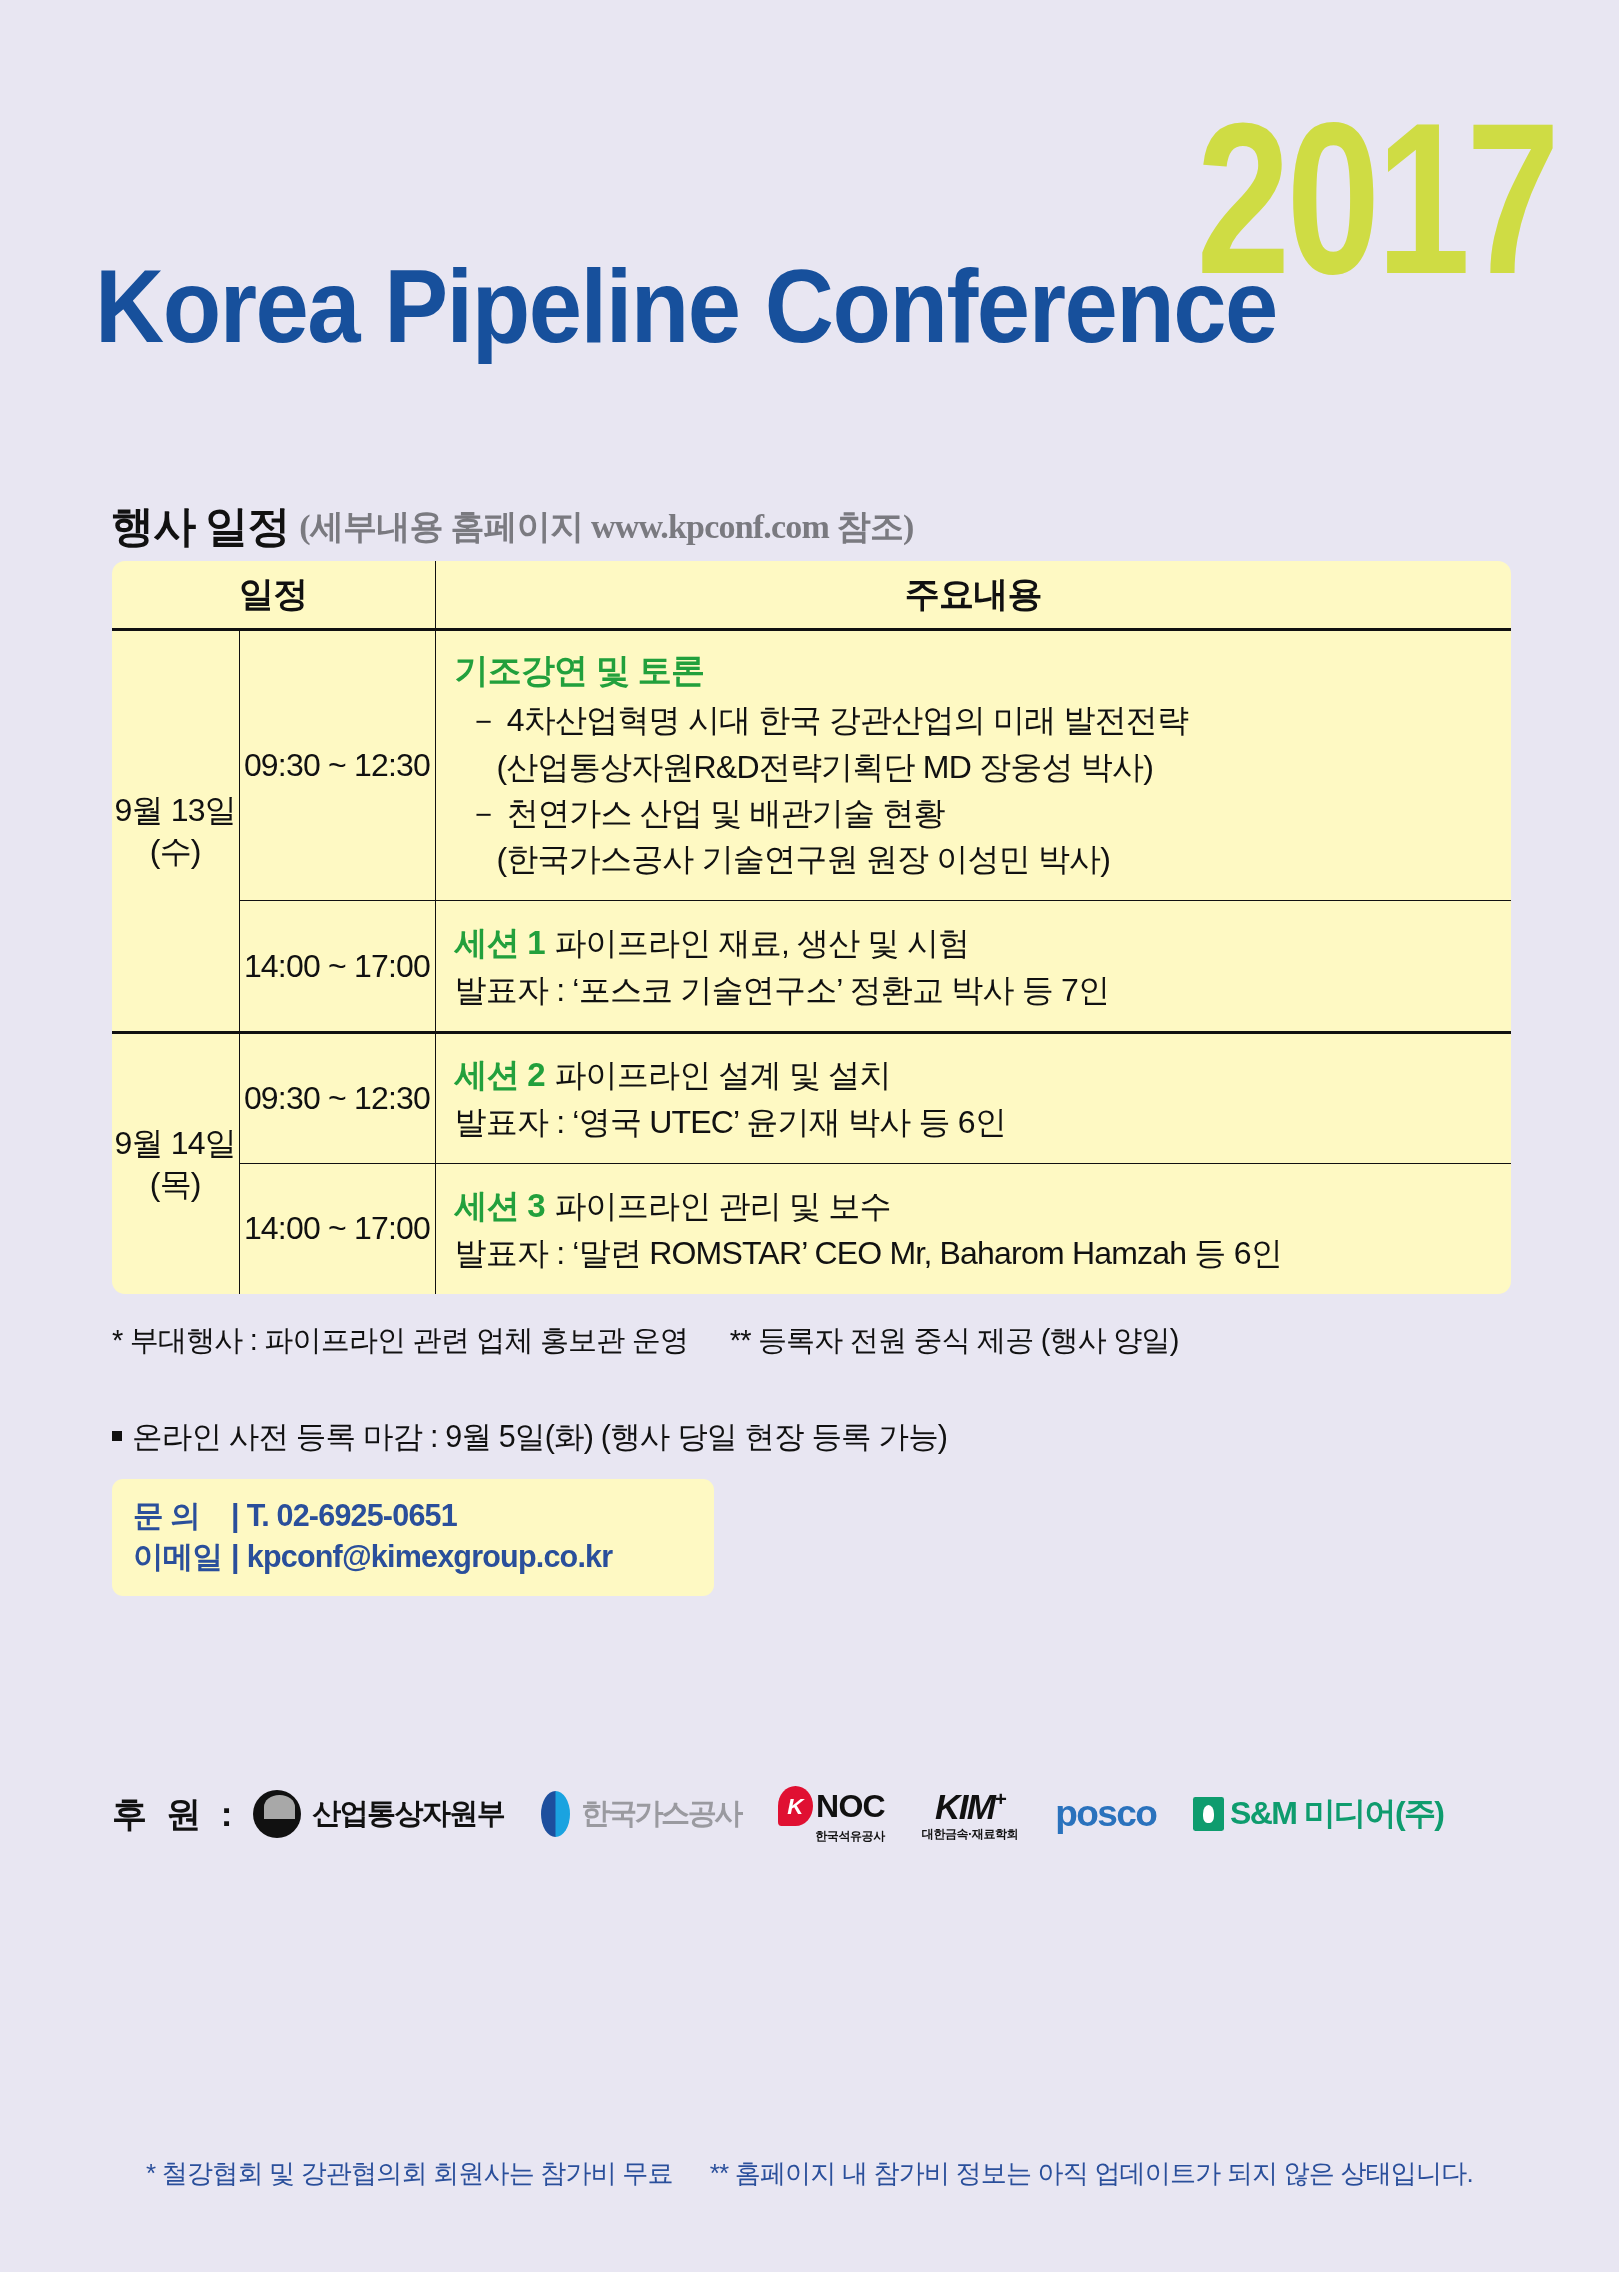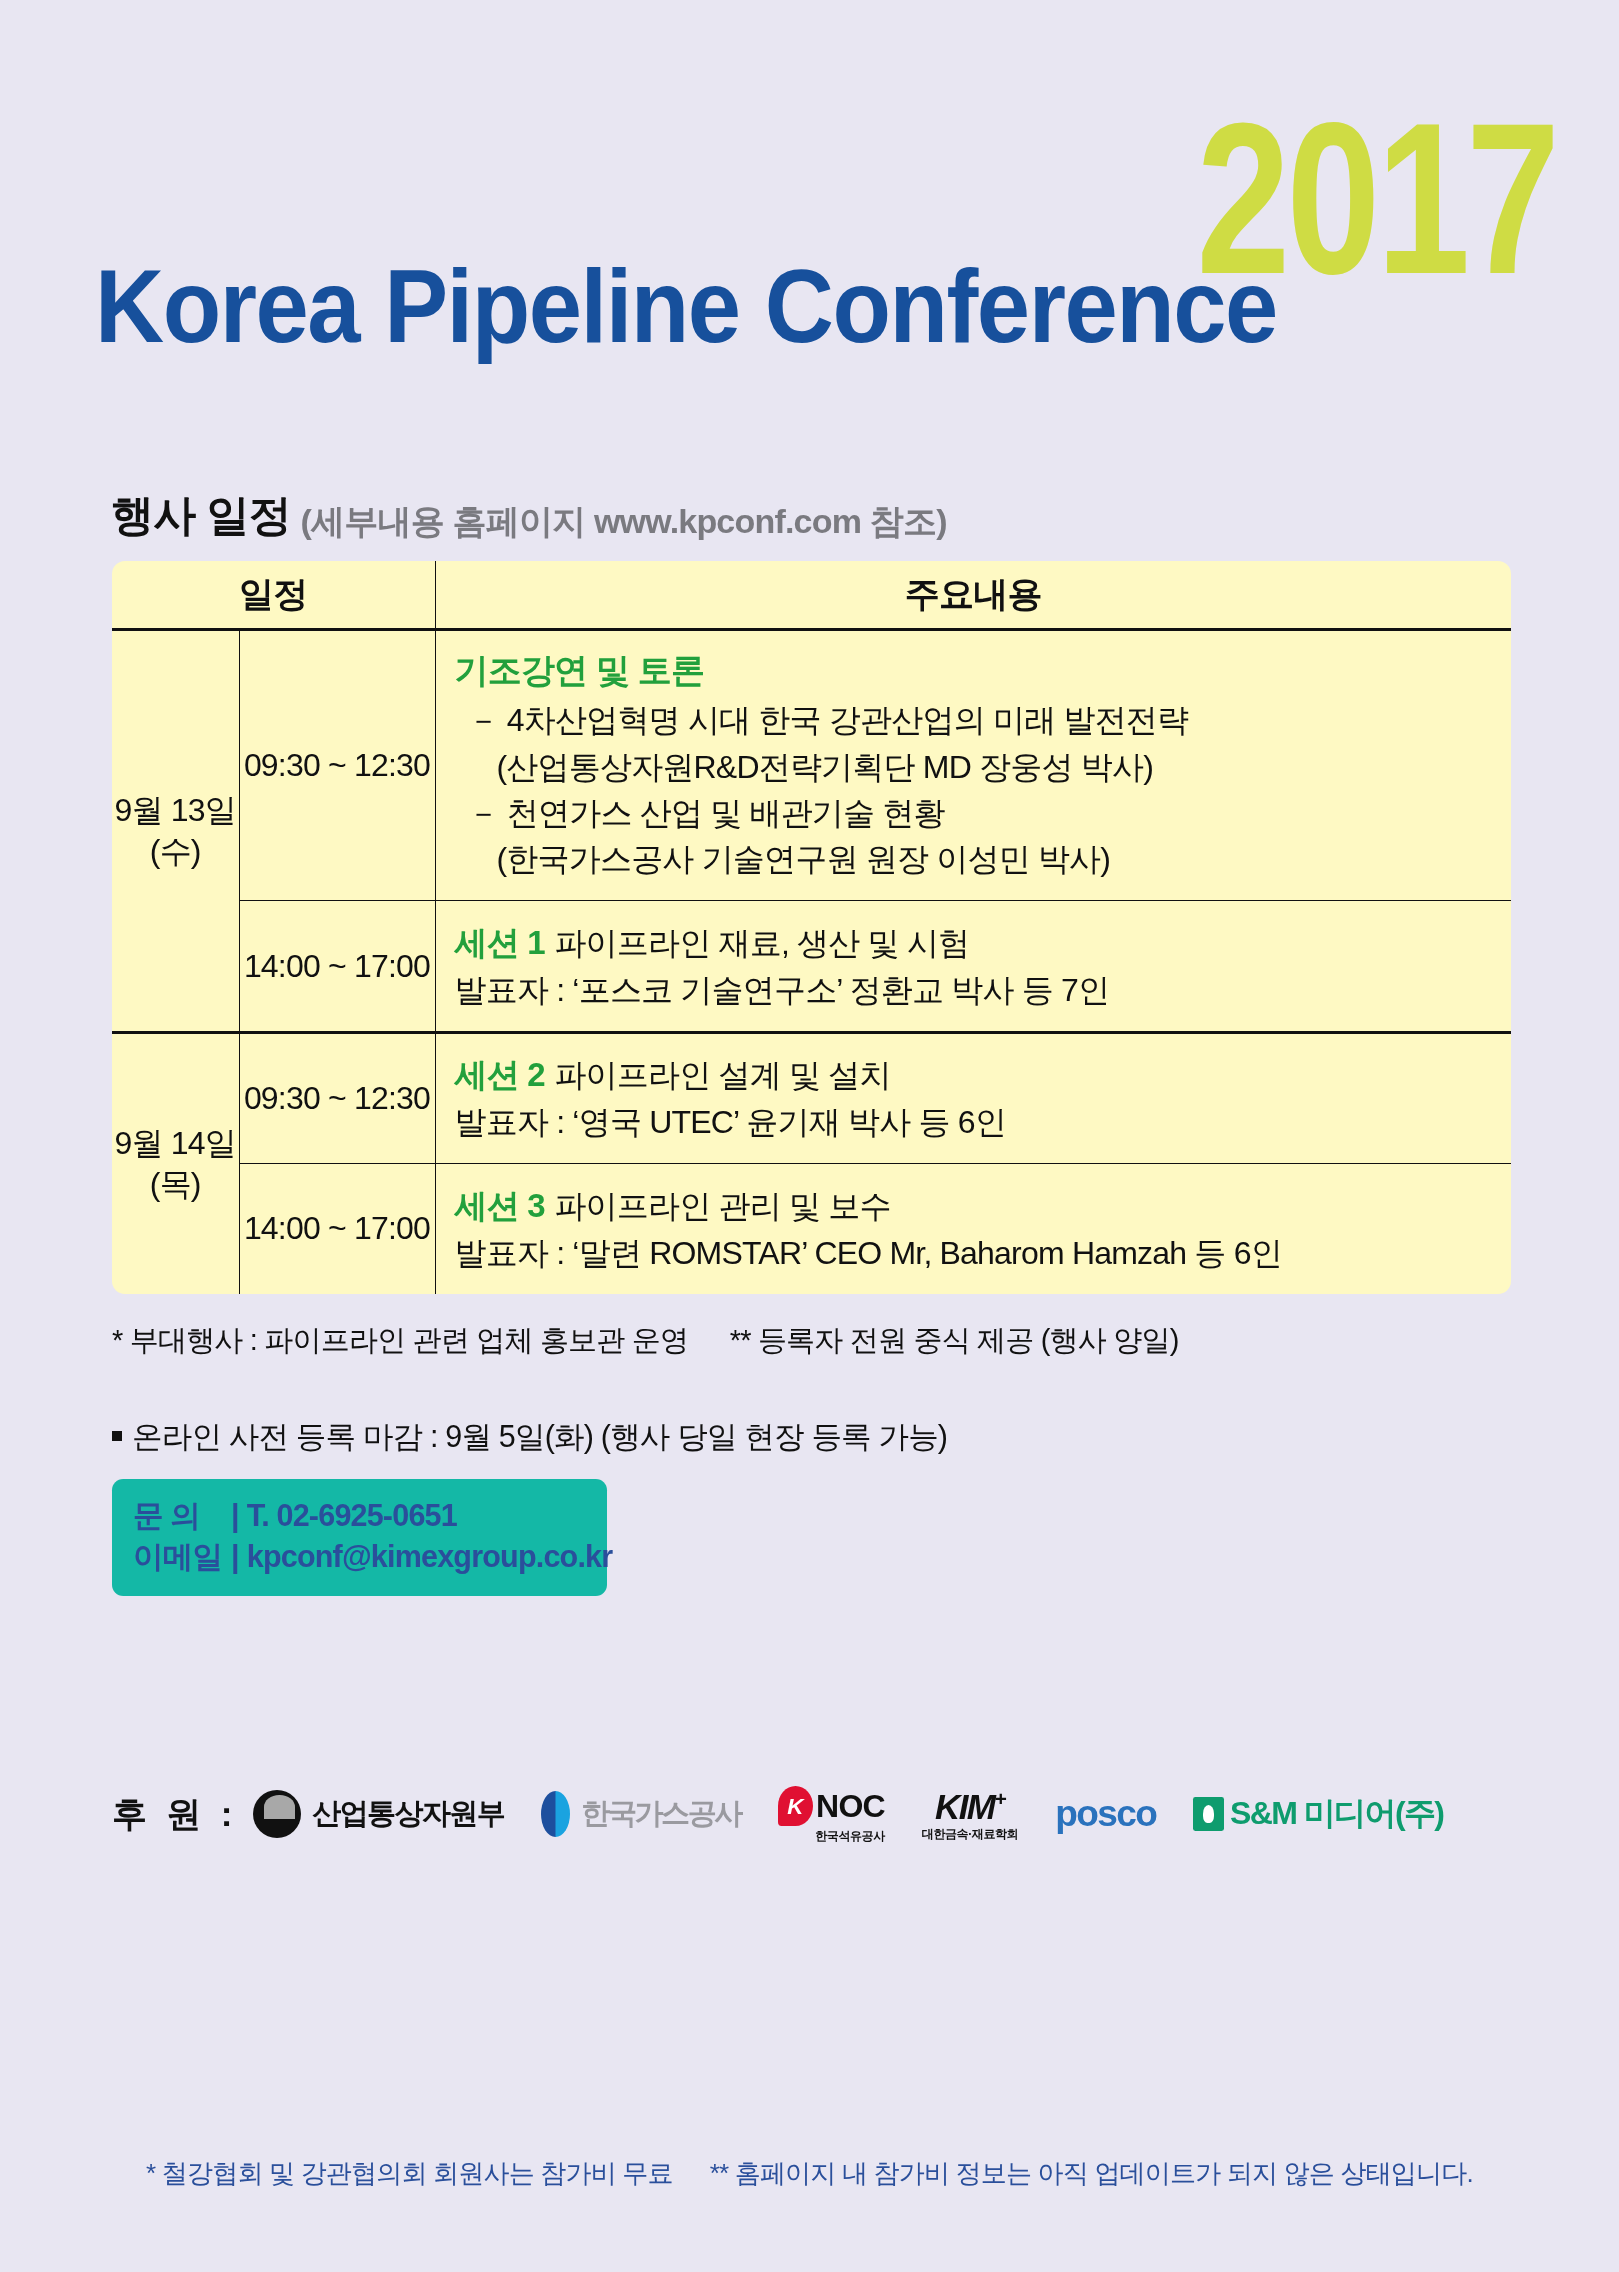--- a/index.html
+++ b/index.html
@@ -27,23 +27,23 @@
     font-size:103px; line-height:1;
     font-weight:700; color:#17509c;
     letter-spacing:-1.6px;
     transform:scaleX(0.93);
     transform-origin:left top;
     white-space:nowrap;
   }
 
   
   .sched-head {
-    position:absolute; left:111px; top:487px;
+    position:absolute; left:111px; top:498px;
     white-space:nowrap;
-    display:flex; align-items:flex-end;
+    display:flex; align-items:center;font-family:Liberation Serif, serif;
   }
   .sched-head .bold { font-size:43px; font-weight:700; color:#111; letter-spacing:-0.8px; }
   .sched-head .sub { font-size:34px; font-weight:700; color:#7a7a80; margin-left:9.6px; letter-spacing:-0.8px; }
 
   
   .tbl {
     position:absolute; left:112px; top:561px;
     width:1399px;
     background:#fef9c3;
     border-radius:13px;
@@ -97,21 +97,21 @@
     font-size:30.5px; color:#111; letter-spacing:-0.8px; white-space:nowrap;
   }
   .bullet-sq {
     display:inline-block; width:10.4px; height:10.4px; background:#111;
     margin-right:9.6px; vertical-align:middle; position:relative; top:-3.2px;
   }
 
   
   .contact {
     position:absolute; left:112px; top:1479px;
-    width:495px; background:#14b8a6; border-radius:11.2px;
+    width:602px; background:#fef9c3; border-radius:11.2px;
     padding:16px 21px 17.6px 21px;
   }
   .contact .crow {
     font-size:30.5px; color:#2a4f9b; font-weight:700;
     letter-spacing:-0.8px; line-height:1.36; white-space:nowrap;
   }
   .contact .lbl { display:inline-block; min-width:90px; }
   .contact .pipe { margin:0 8px; }
 
   

